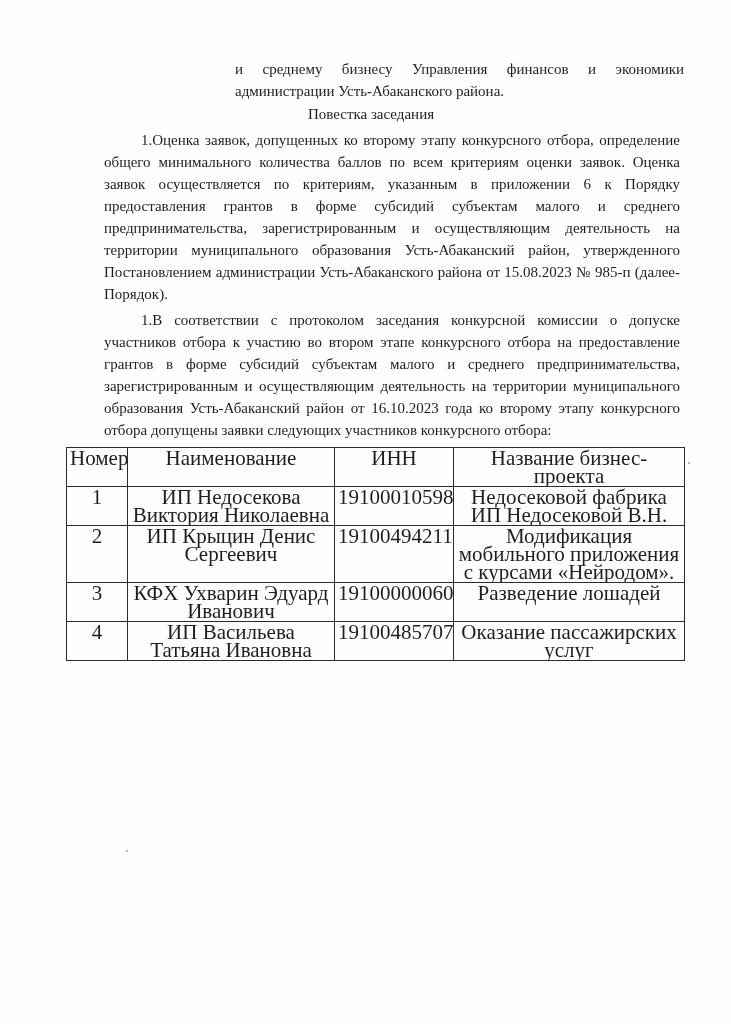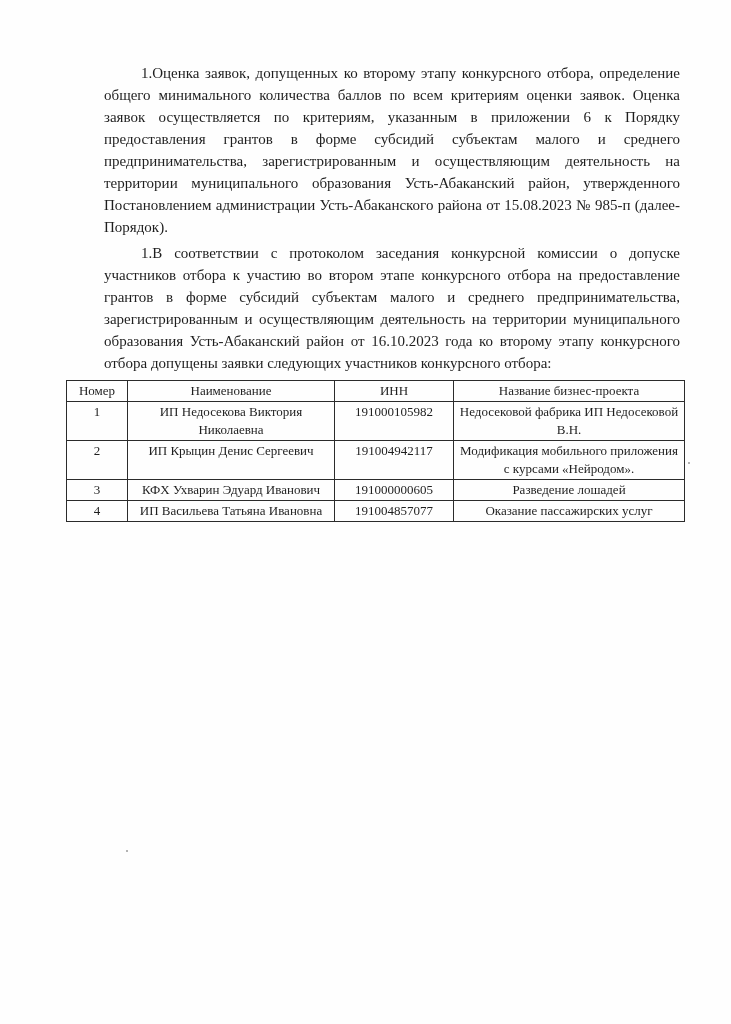--- a/index.html
+++ b/index.html
@@ -39,21 +39,21 @@
     text-indent: 37px;
   }
   .closing {
     margin-top: 6px;
   }
   table.applicants {
     table-layout: fixed;
     border-collapse: collapse;
     width: 618px;
     margin: 6px 8px 0 -34px;
-    font-size: 13px;
+    font-size: 21px;
     line-height: 18px;
     text-align: center;
     padding-left: 40px;
   }
   table.applicants th,
   table.applicants td {
     border: 1px solid #2b2b2b;
     padding: 1px 3px;
     vertical-align: top;
     font-weight: normal;
@@ -71,21 +71,23 @@
   }
   .speck.s1 { left: 126px; top: 850px; width: 2px; height: 2px; }
   .speck.s2 { left: 688px; top: 462px; width: 2px; height: 2px; }
 </style>
 </head>
 <body>
 
 <div class="page">
   <div class="textcol">
 
+    <div class="continuation">и среднему бизнесу Управления финансов и экономики администрации Усть-Абаканского района.</div>
 
+    <div class="heading">Повестка заседания</div>
 
     <p class="para">1.Оценка заявок, допущенных ко второму этапу конкурсного отбора, определение общего минимального количества баллов по всем критериям оценки заявок. Оценка заявок осуществляется по критериям, указанным в приложении 6 к Порядку предоставления грантов в форме субсидий субъектам малого и среднего предпринимательства, зарегистрированным и осуществляющим деятельность на территории муниципального образования Усть-Абаканский район, утвержденного Постановлением администрации Усть-Абаканского района от 15.08.2023 № 985-п (далее-Порядок).</p>
 
 
     <p class="para">1.В соответствии с протоколом заседания конкурсной комиссии о допуске участников отбора к участию во втором этапе конкурсного отбора на предоставление грантов в форме субсидий субъектам малого и среднего предпринимательства, зарегистрированным и осуществляющим деятельность на территории  муниципального образования Усть-Абаканский район от 16.10.2023 года ко второму этапу конкурсного отбора допущены заявки следующих участников конкурсного отбора:</p>
 
     <table class="applicants">
       <colgroup>
         <col class="col-number">
         <col class="col-name">

